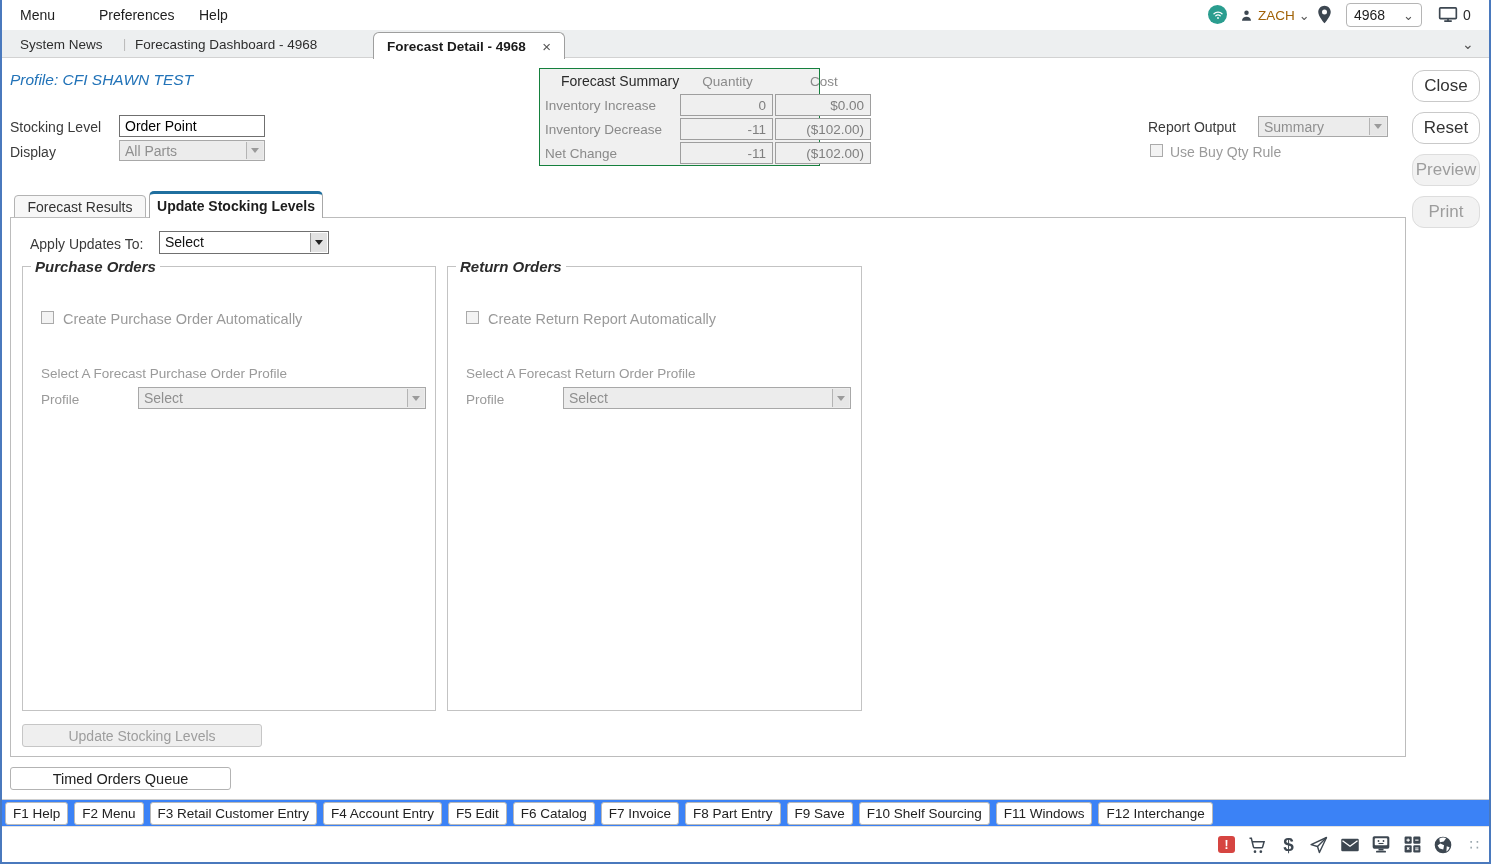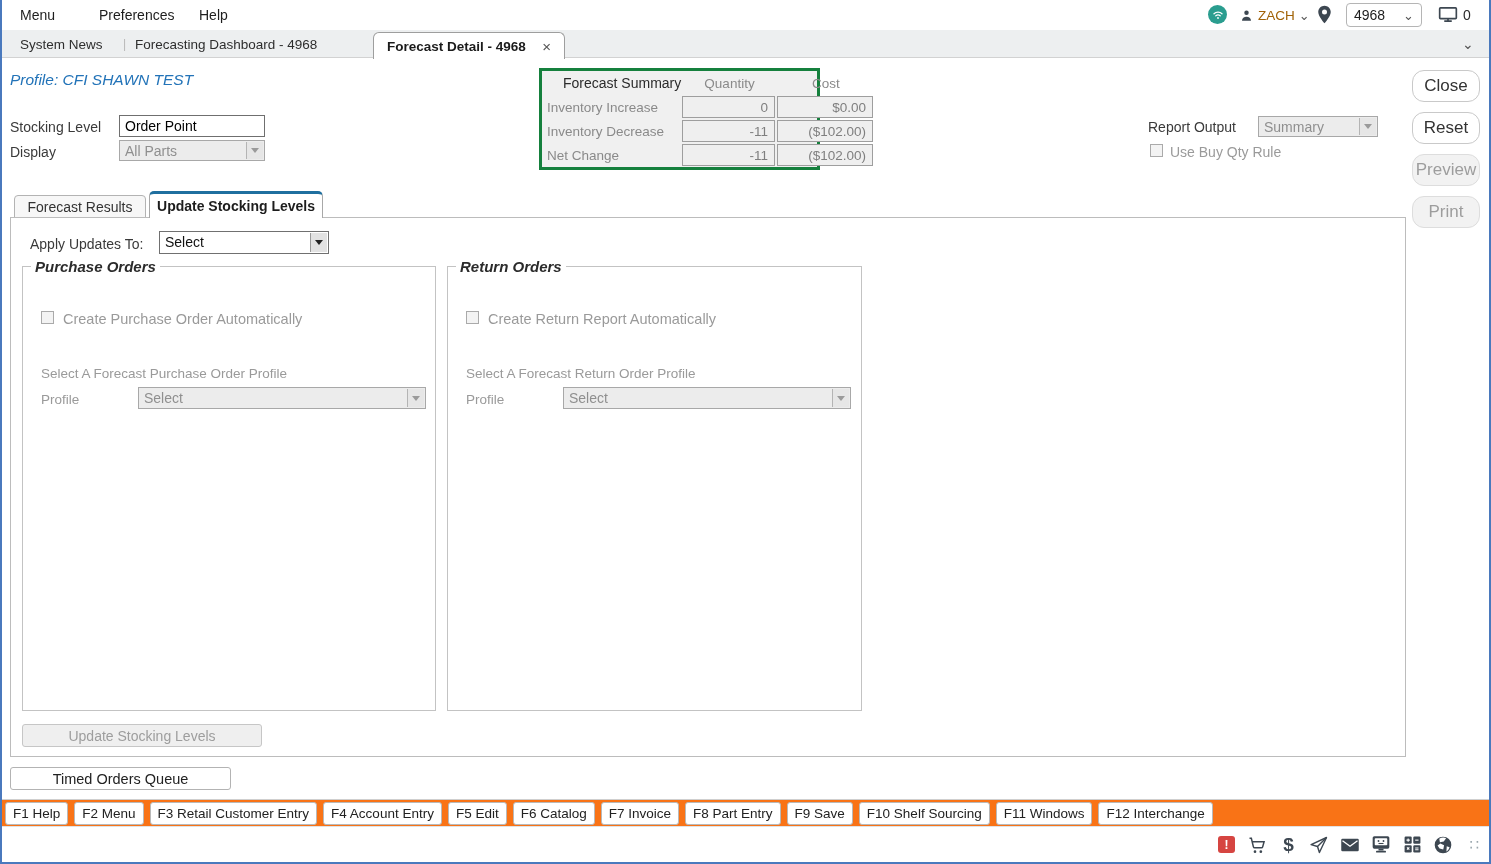--- a/index.html
+++ b/index.html
@@ -55,21 +55,21 @@
                         transform:translateY(2px); }
   .combo.disabled { background:#ececec; border-color:#a8a8a8; }
   .combo.disabled .cval { color:#8f8f8f; }
   .combo.disabled .cbtn { background:#e6e6e6; border-left-color:#b4b4b4; }
   .combo.disabled .cbtn::after { border-top-color:#9a9a9a; }
 
   .cb { position:absolute; width:13px; height:13px; border:1px solid #8f8f8f; background:#fcfcfc; }
   .cb.disabled { border-color:#aaaaaa; background:#f3f3f3; }
 
   
-  #summary { position:absolute; left:537px; top:68px; width:281px; border:3px solid #15803d;
+  #summary { position:absolute; left:537px; top:68px; width:281px; border:1px solid #15803d;
              background:#f0f0f0; }
   .srow { display:grid; grid-template-columns:140px 95px 98px; height:24px; align-items:center; }
   .stitle { color:#2b2b2b; font-size:14px; padding-left:21px; }
   .shcol { color:#8a8a8a; font-size:13.5px; text-align:center; }
   .slabel { color:#8a8a8a; font-size:13.5px; padding-left:5px; }
   .scell { border:1px solid #9e9e9e; height:22px; display:flex; align-items:center;
            justify-content:flex-end; padding-right:6px; color:#7f7f7f; font-size:13.5px;
            margin:1px 2px 1px 0; background:#efefef; }
 
   #notice { position:absolute; left:0; top:171px; width:1404px; text-align:center;
@@ -105,21 +105,21 @@
                 border:1px solid #c6c6c6; border-radius:3px; color:#9d9d9d; font-size:14px;
                 display:flex; align-items:center; justify-content:center; z-index:3; cursor:default;
                 font-family:"Liberation Sans",sans-serif; }
   #timed-btn { position:absolute; left:8px; top:767px; width:221px; height:23px; background:#fff;
                border:1px solid #b3b3b3; border-radius:3px; color:#222; font-size:14.5px;
                display:flex; align-items:center; justify-content:center; cursor:pointer;
                font-family:"Liberation Sans",sans-serif; }
 
   
   #fnbar { position:absolute; left:0; right:0; top:799px; height:28px; display:flex; align-items:center;
-           gap:6px; padding-left:3px; background:#f97316; border-top:1px solid #cfcfcf;
+           gap:6px; padding-left:3px; background:#3b82f6; border-top:1px solid #cfcfcf;
            border-bottom:1px solid #e2e2e2; }
   .fkey { background:#fff; border:1px solid #b9b9b9; border-radius:3px; padding:3px 7px;
           font-size:13.5px; color:#222; white-space:nowrap; cursor:pointer;
           font-family:"Liberation Sans",sans-serif; }
 
   
   #statusbar { position:absolute; left:0; right:0; top:828px; height:33px; background:#fff;
                display:flex; align-items:center; justify-content:flex-end; gap:9px; padding-right:10px; }
   .sicon { width:22px; height:22px; display:flex; align-items:center; justify-content:center; cursor:pointer; }
   #alert-badge { width:17px; height:17px; background:#d64541; border-radius:3px; color:#fff;
@@ -212,21 +212,21 @@
       <span class="scell">($102.00)</span>
     </div>
     <div class="srow">
       <span class="slabel">Net Change</span>
       <span class="scell">-11</span>
       <span class="scell">($102.00)</span>
     </div>
   </div>
 
   <span class="lbl" style="left:1146px; top:119px">Report Output</span>
-  <div class="combo disabled" style="left:1256px; top:116px; width:120px; height:21px">
+  <div class="combo disabled" style="left:1256px; top:116px; width:130px; height:21px">
     <span class="cval">Summary</span>
     <span class="cbtn"></span>
   </div>
   <span class="cb disabled" style="left:1148px; top:144px"></span>
   <span class="lbl gray" style="left:1168px; top:144px">Use Buy Qty Rule</span>
 
 
   <button class="sbtn" style="top:70px">Close</button>
   <button class="sbtn" style="top:112px">Reset</button>
   <button class="sbtn disabled" style="top:154px">Preview</button>

